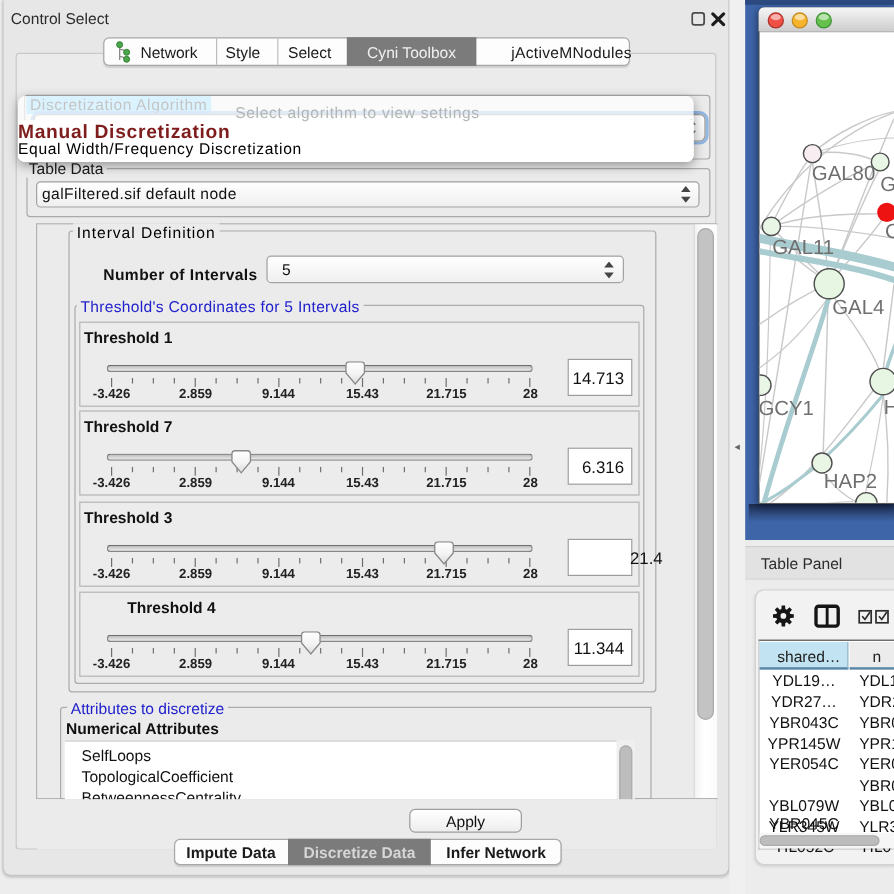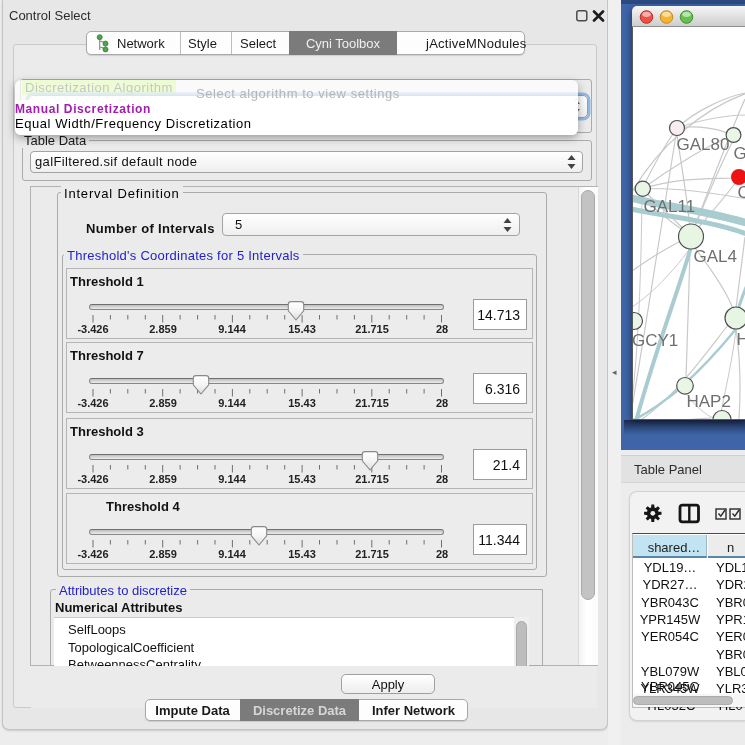--- a/index.html
+++ b/index.html
@@ -9,21 +9,21 @@
 <body>
 
 <div class="a" style="left:2px;top:0;width:606px;height:730px;background:#e7e7e7;border:1px solid #c4c4c4;border-top:none;border-radius:0 0 7px 7px;box-shadow:0 1px 2px rgba(0,0,0,.15);"></div>
 <div class="a" style="left:9px;top:8px;font-size:13px;color:#2c2c2c;">Control Select</div>
 <svg class="a" style="left:576px;top:10px" width="30" height="12" viewBox="0 0 30 12">
     <rect x="0.8" y="0.8" width="10" height="10" rx="2" fill="none" stroke="#4c4c4c" stroke-width="1.5"></rect>
     <path d="M18 1.5 L27 10.5 M27 1.5 L18 10.5" stroke="#1c1c1c" stroke-width="2.6" stroke-linecap="round"></path>
   </svg>
 <div class="a" style="left:13px;top:44px;width:584px;height:664px;background:#ebebeb;border:1px solid #c9c9c9;border-radius:3px;"></div>
 <div class="a" style="left:20px;top:79px;width:572px;height:54px;border:1px solid #ababab;border-radius:3px;"></div>
-<div class="a" style="left:22px;top:80px;padding:0 3px;background:#bef264;font-size:13px;letter-spacing:.5px;color:#2e2e2e;">Discretization Algorithm</div>
+<div class="a" style="left:22px;top:80px;padding:0 3px;background:#7dd3fc;font-size:13px;letter-spacing:.5px;color:#2e2e2e;">Discretization Algorithm</div>
 <div class="a" style="left:28px;top:95px;width:560px;height:23px;background:linear-gradient(#ffffff,#f0f0f0);border:1px solid #9c9c9c;border-radius:5px;box-shadow:0 0 0 2.5px rgba(125,170,225,.8);"></div>
 <svg class="a" style="left:571px;top:99px" width="10" height="15" viewBox="0 0 10 15">
     <path d="M5 0 L9 5 H1 Z" fill="#666"></path>
     <path d="M5 15 L9 10 H1 Z" fill="#666"></path>
   </svg>
 <div class="a" style="left:22px;top:140px;width:570px;height:41px;border:1px solid #ababab;border-radius:3px;"></div>
 <div class="a" style="left:21px;top:133px;padding:0 3px;background:#ebebeb;font-size:13px;color:#1a1a1a;">Table Data</div>
 <div class="a" style="left:30px;top:151px;width:553px;height:22px;background:linear-gradient(#ffffff,#efefef);border:1px solid #a3a3a3;border-radius:4px;"></div>
 <div class="a" style="left:35px;top:154px;font-size:13px;letter-spacing:.35px;color:#111;">galFiltered.sif default node</div>
 <svg class="a" style="left:567px;top:155px" width="9" height="14" viewBox="0 0 9 14">
@@ -168,21 +168,21 @@
     <defs>
       <linearGradient id="g418" x1="0" y1="0" x2="0" y2="1">
         <stop offset="0" stop-color="#ffffff"></stop>
         <stop offset="0.55" stop-color="#f3f3f3"></stop>
         <stop offset="1" stop-color="#dcdcdc"></stop>
       </linearGradient>
     </defs>
     <path d="M4 0.6 H14 Q16.7 0.6 16.7 3.3 V9.8 L9 19 L1.3 9.8 V3.3 Q1.3 0.6 4 0.6 Z" fill="url(#g418)" stroke="#898989" stroke-width="1.1"></path>
   </svg>
 <div class="a" style="left:473px;top:449px;width:54px;height:31px;background:#fff;border:1px solid #9c9c9c;"></div>
-<div class="a" style="left:473px;top:457px;width:47px;text-align:right;font-size:14px;color:#111;">21.4</div>
+<div class="a" style="left:501px;top:457px;width:47px;font-size:14px;color:#111;padding-left:24px;">21.4</div>
 <div class="a" style="left:66px;top:493px;width:467px;height:71px;border:1px solid #b5b5b5;background:#ececec;"></div>
 <div class="a" style="left:70px;top:499px;font-size:13px;font-weight:bold;color:#111;margin-left:36px;">Threshold 4</div>
 <div class="a" style="left:89px;top:529px;width:355px;height:6px;background:linear-gradient(#bdbdbd,#ededed);border:1px solid #868686;border-top-color:#6f6f6f;border-radius:3px;"></div>
 <svg class="a" style="left:64px;top:540px" width="390" height="9" viewBox="0 0 390 9">
     <line x1="29.0" y1="0" x2="29.0" y2="7.5" stroke="#6f6f6f" stroke-width="1"></line>
     <line x1="46.4" y1="0" x2="46.4" y2="4.5" stroke="#6f6f6f" stroke-width="1"></line>
     <line x1="63.8" y1="0" x2="63.8" y2="4.5" stroke="#6f6f6f" stroke-width="1"></line>
     <line x1="81.3" y1="0" x2="81.3" y2="4.5" stroke="#6f6f6f" stroke-width="1"></line>
     <line x1="98.7" y1="0" x2="98.7" y2="7.5" stroke="#6f6f6f" stroke-width="1"></line>
     <line x1="116.1" y1="0" x2="116.1" y2="4.5" stroke="#6f6f6f" stroke-width="1"></line>
@@ -246,21 +246,21 @@
 <div class="a" style="left:117px;top:36px;font-size:13px;color:#1a1a1a;">Network</div>
 <div class="a" style="left:188px;top:36px;font-size:13px;color:#1a1a1a;">Style</div>
 <div class="a" style="left:240px;top:36px;font-size:13px;color:#1a1a1a;">Select</div>
 <div class="a" style="left:289px;top:36px;width:108px;text-align:center;font-size:13px;color:#f0f0f0;">Cyni Toolbox</div>
 <div class="a" style="left:410px;top:36px;font-size:13px;letter-spacing:.25px;color:#1a1a1a;padding-left:16px;">jActiveMNodules</div>
 <div class="a" style="left:180px;top:32px;width:1px;height:22px;background:#bdbdbd;"></div>
 <div class="a" style="left:231px;top:32px;width:1px;height:22px;background:#bdbdbd;"></div>
 <div class="a" style="left:15px;top:80px;width:563px;height:55px;background:rgba(255,255,255,0.72);border-radius:6px;box-shadow:0 3px 9px rgba(0,0,0,0.35);"></div>
 <div class="a" style="left:15px;top:100px;width:563px;height:35px;background:#fff;border-radius:0 0 6px 6px;"></div>
 <div class="a" style="left:196px;top:86px;font-size:13px;letter-spacing:.55px;color:#b2b6b6;">Select algorithm to view settings</div>
-<div class="a" style="left:15px;top:101.5px;font-size:12px;letter-spacing:.6px;font-weight:bold;color:#a21caf;">Manual Discretization</div>
+<div class="a" style="left:15px;top:101.5px;font-size:16px;letter-spacing:.6px;font-weight:bold;color:#7f1d1d;">Manual Discretization</div>
 <div class="a" style="left:15px;top:116px;font-size:13px;letter-spacing:.55px;color:#000;">Equal Width/Frequency Discretization</div>
 <div class="a" style="left:608px;top:0;width:13px;height:745px;background:#f0f0f0;"></div>
 <div class="a" style="left:612px;top:367px;font-size:9px;color:#666;">◂</div>
 <div class="a" style="left:621px;top:0;width:124px;height:450px;background:#3e65a8;"></div>
 <div class="a" style="left:621px;top:0;width:124px;height:4px;background:#2c4a80;"></div>
 <div class="a" style="left:624px;top:420px;width:121px;height:15px;background:linear-gradient(#1c2c4e,rgba(59,98,165,0));"></div>
 <div class="a" style="left:632px;top:6px;width:113px;height:414px;background:#fff;border:1px solid #5a5a5a;border-right:none;border-radius:5px 0 0 0;box-shadow:-1px 2px 6px rgba(0,0,20,.45);overflow:hidden;"></div>
 <div class="a" style="left:632px;top:6px;width:113px;height:21px;background:linear-gradient(#f6f6f6,#cdcdcd);border-bottom:1px solid #8e8e8e;border-radius:5px 0 0 0;"></div>
 <svg class="a" style="left:638px;top:8px" width="60" height="18" viewBox="0 0 60 18">
     <circle cx="8.5" cy="9" r="6.3" fill="#ee5046" stroke="#b2322b" stroke-width="1"></circle>

